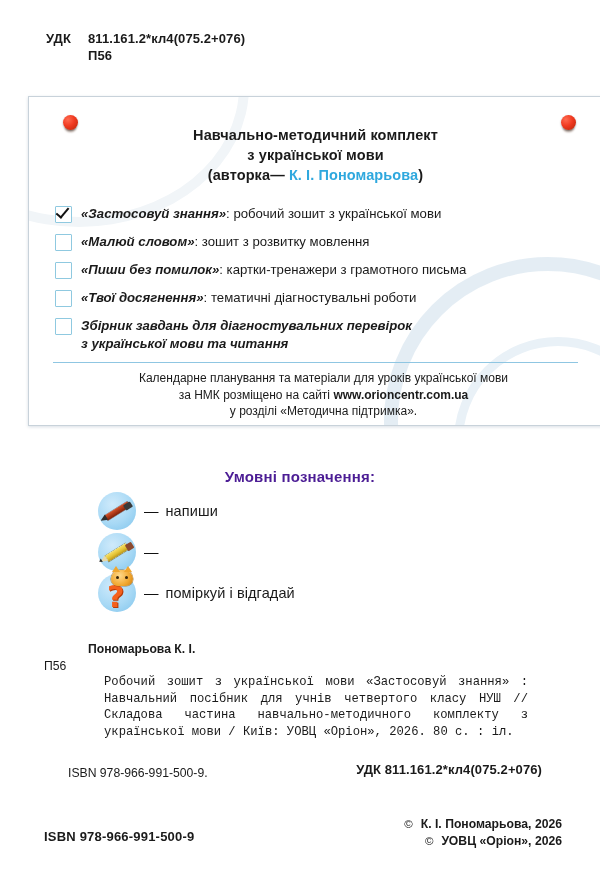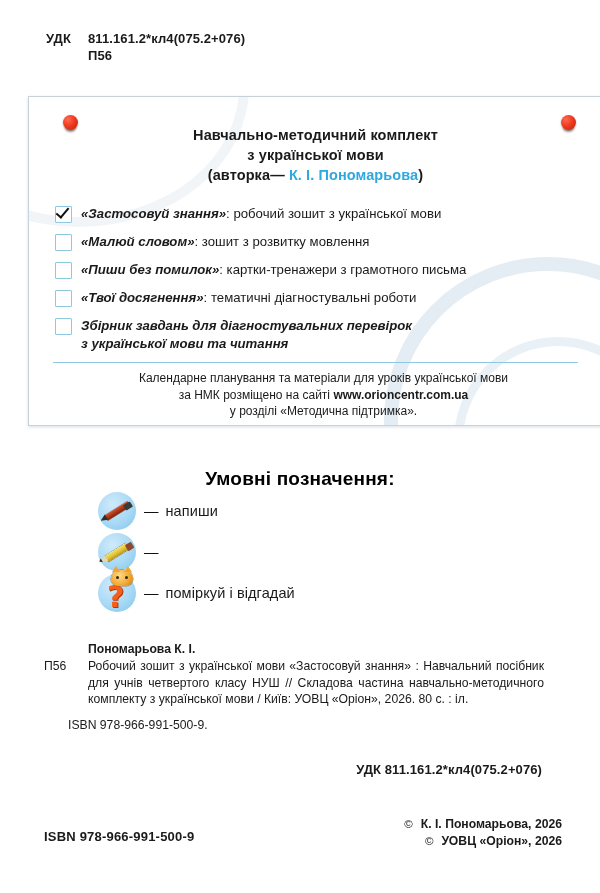--- a/index.html
+++ b/index.html
@@ -178,23 +178,23 @@
     padding: 7px 28px 0 44px;
   }
   .card-note b { font-weight: bold; }
 
   
   .legend-title {
     position: absolute;
     left: 0; right: 0;
     top: 468px;
     text-align: center;
-    font-size: 19px;
-    font-weight: bold;
-    color: #000000;
+    font-size: 15px;
+    font-weight: bold;
+    color: #4c1d95;
     letter-spacing: .2px;
   }
   .legend-list {
     position: absolute;
     left: 98px;
     top: 492px;
     margin: 0;
     padding: 0;
     list-style: none;
   }
@@ -348,21 +348,21 @@
     display: flex;
   }
   .biblio-code {
     flex: 0 0 44px;
     width: 44px;
   }
   .biblio-text {
     flex: 1;
     text-align: justify;
   }
-  .biblio-text p { margin: 0; }
+  .biblio-text p { margin: 16px; font-family: Liberation Mono, monospace; }
   .biblio-isbn {
     margin: 9px 0 0 24px;
   }
 
   .udk-bottom {
     position: absolute;
     top: 762px;
     right: 58px;
     font-size: 13px;
     font-weight: bold;

